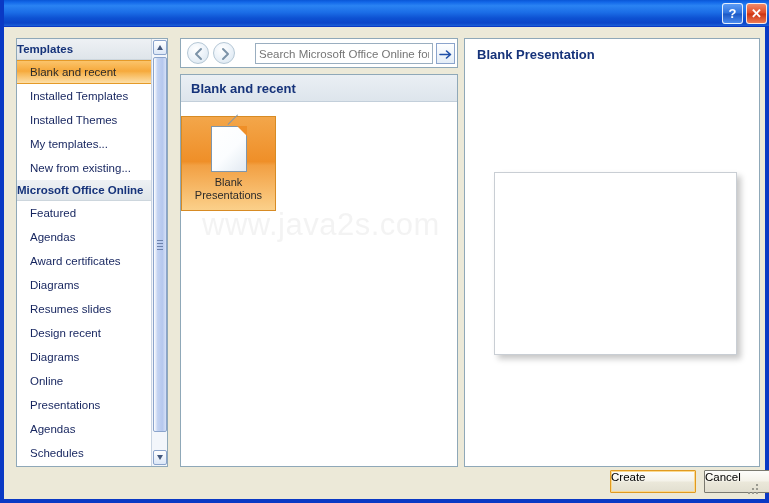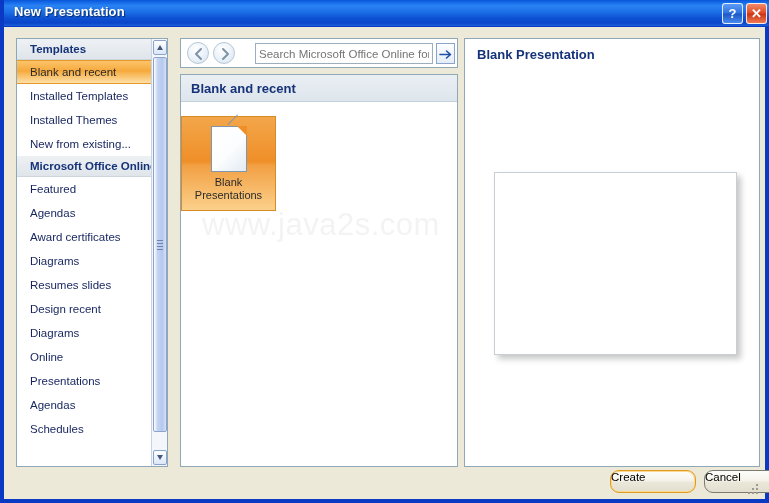--- a/index.html
+++ b/index.html
@@ -86,21 +86,20 @@
   #sidebar-panel {
     left: 12px;
     top: 38px;
     width: 152px;
     height: 429px;
     overflow: hidden;
   }
   .side-header {
     height: 21px;
     line-height: 21px;
-    padding-left: 13px;
     font-size: 11.5px;
     font-weight: bold;
     color: #16337a;
     background: linear-gradient(to bottom, #eef1f4 0%, #dfe5ea 100%);
     border-bottom: 1px solid #cdd6dd;
     box-sizing: border-box;
   }
   .side-item {
     height: 24px;
     line-height: 24px;
@@ -348,21 +347,21 @@
     position: absolute;
     top: 470px;
     width: 86px;
     height: 23px;
     box-sizing: border-box;
     font-family: "Liberation Sans", sans-serif;
     font-size: 11.5px;
     color: #000000;
     background: linear-gradient(to bottom, #fdfdfb 0%, #f4f2e9 48%, #ebe8da 52%, #e2dfd0 100%);
     border: 1px solid #7b7a70;
-    border-radius: 9px;
+    border-radius: 1px;
     cursor: default;
   }
   #create-button {
     left: 606px;
     border: 1px solid #e09a21;
     box-shadow: inset 0 0 0 1px #fbd98e;
   }
   #cancel-button { left: 700px; }
 
   #resize-grip {
@@ -379,31 +378,31 @@
       radial-gradient(circle 1px at 5px 11px, #9a9a90 99%, transparent),
       radial-gradient(circle 1px at 9px 11px, #9a9a90 99%, transparent);
   }
 </style>
 </head>
 <body>
 
 <div class="window">
 
   <div class="titlebar">
-    <div class="titlebar-text">New Presentation</div>
     <div class="tb-btn tb-help">?</div>
     <div class="tb-btn tb-close">✕</div>
   </div>
 
   <div class="panel" id="sidebar-panel">
 
     <div class="side-header">Templates</div>
     <div class="side-item selected">Blank and recent</div>
     <div class="side-item">Installed Templates</div>
     <div class="side-item">Installed Themes</div>
+    <div class="side-item">My templates...</div>
     <div class="side-item">New from existing...</div>
 
     <div class="side-header">Microsoft Office Online</div>
     <div class="side-item">Featured</div>
     <div class="side-item">Agendas</div>
     <div class="side-item">Award certificates</div>
     <div class="side-item">Diagrams</div>
     <div class="side-item">Resumes slides</div>
     <div class="side-item">Design recent</div>
     <div class="side-item">Diagrams</div>

